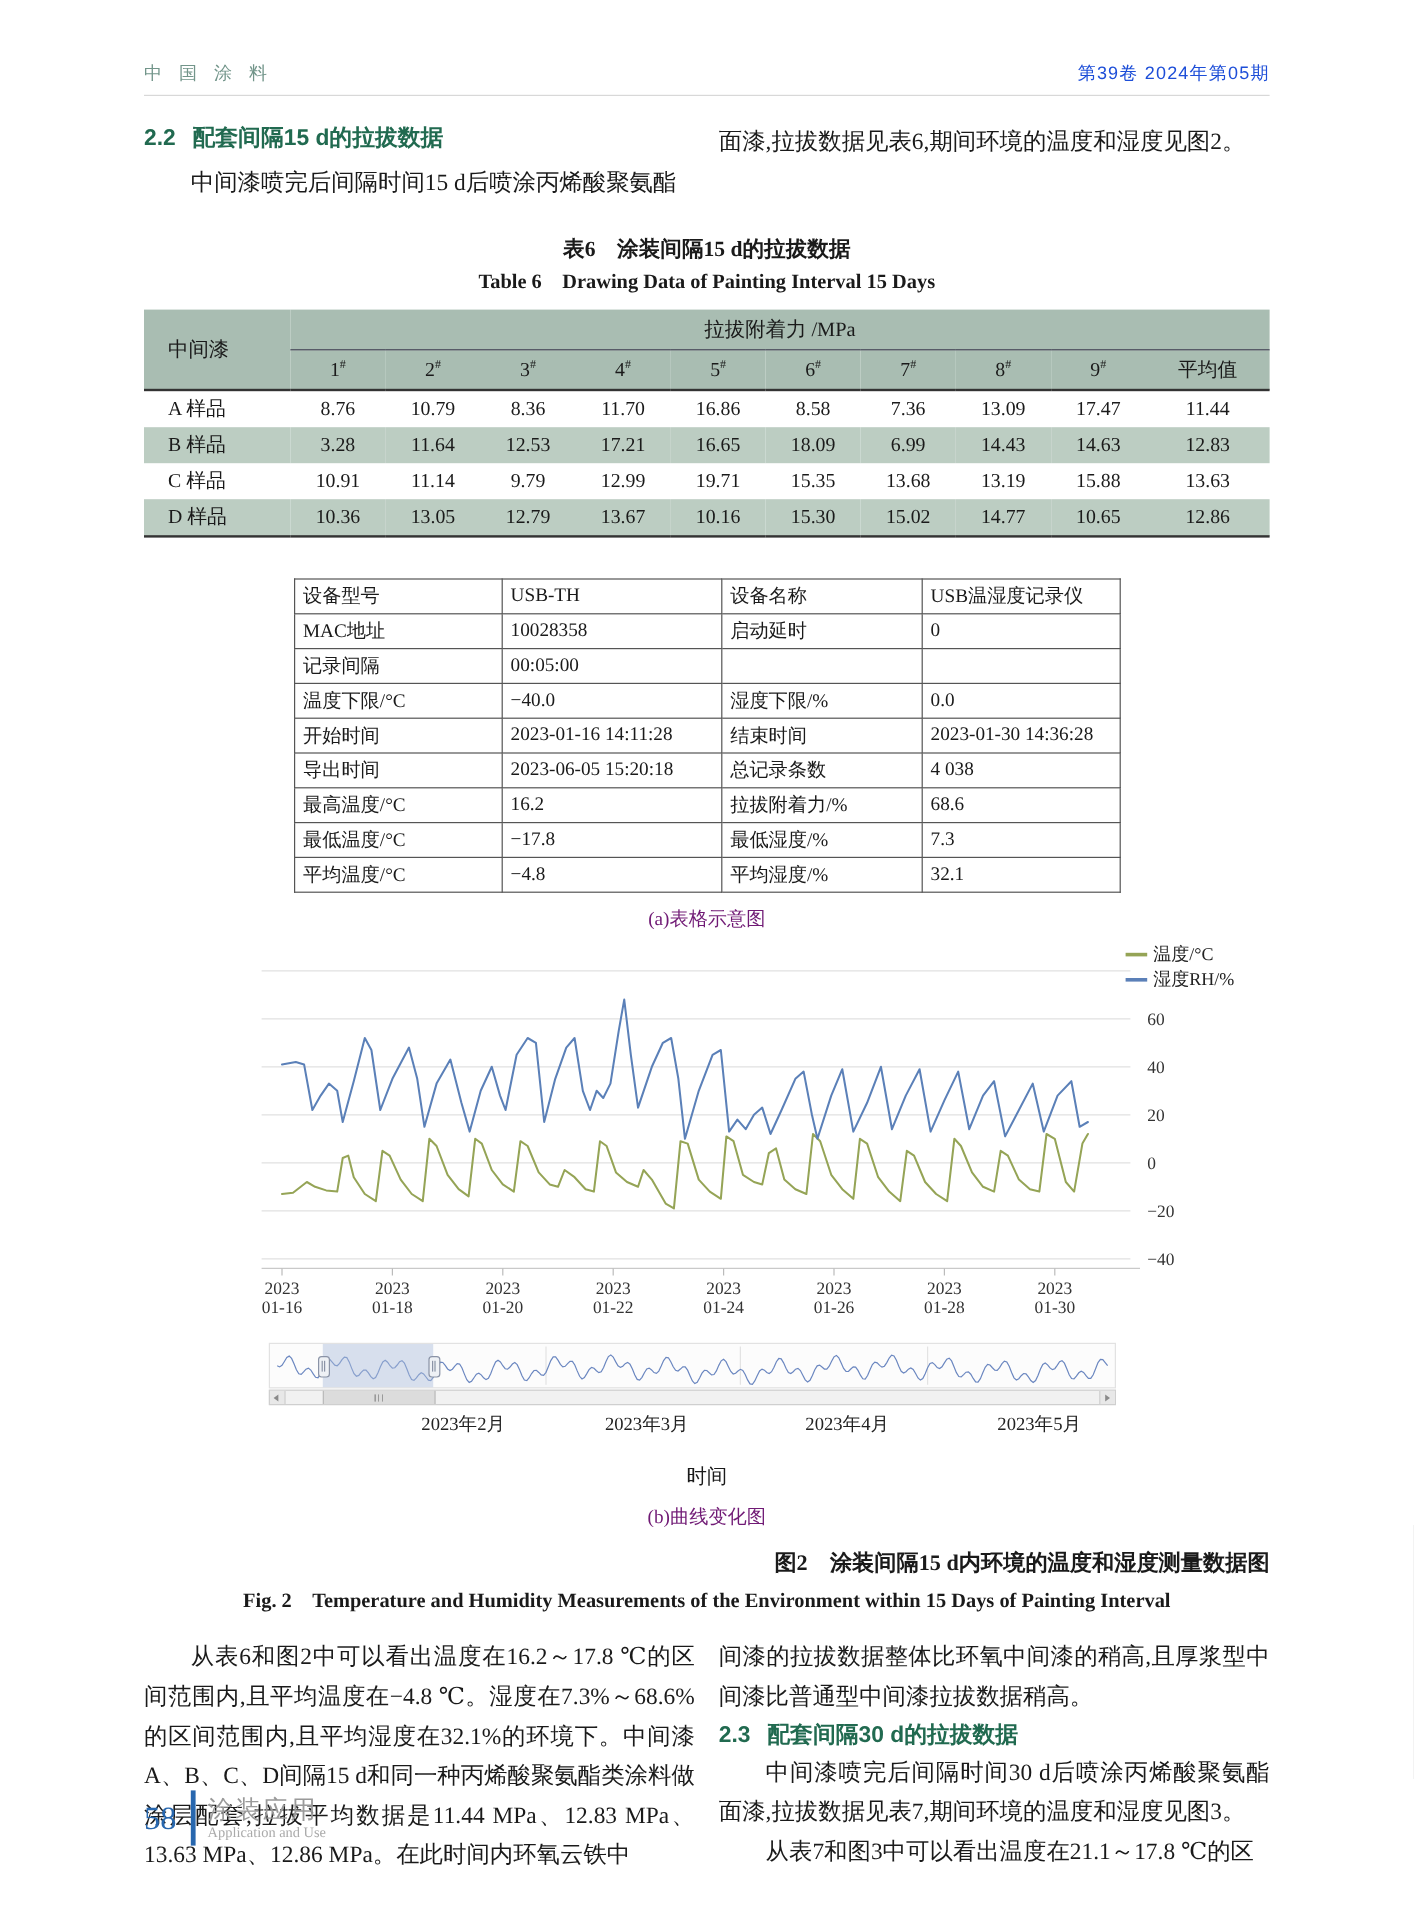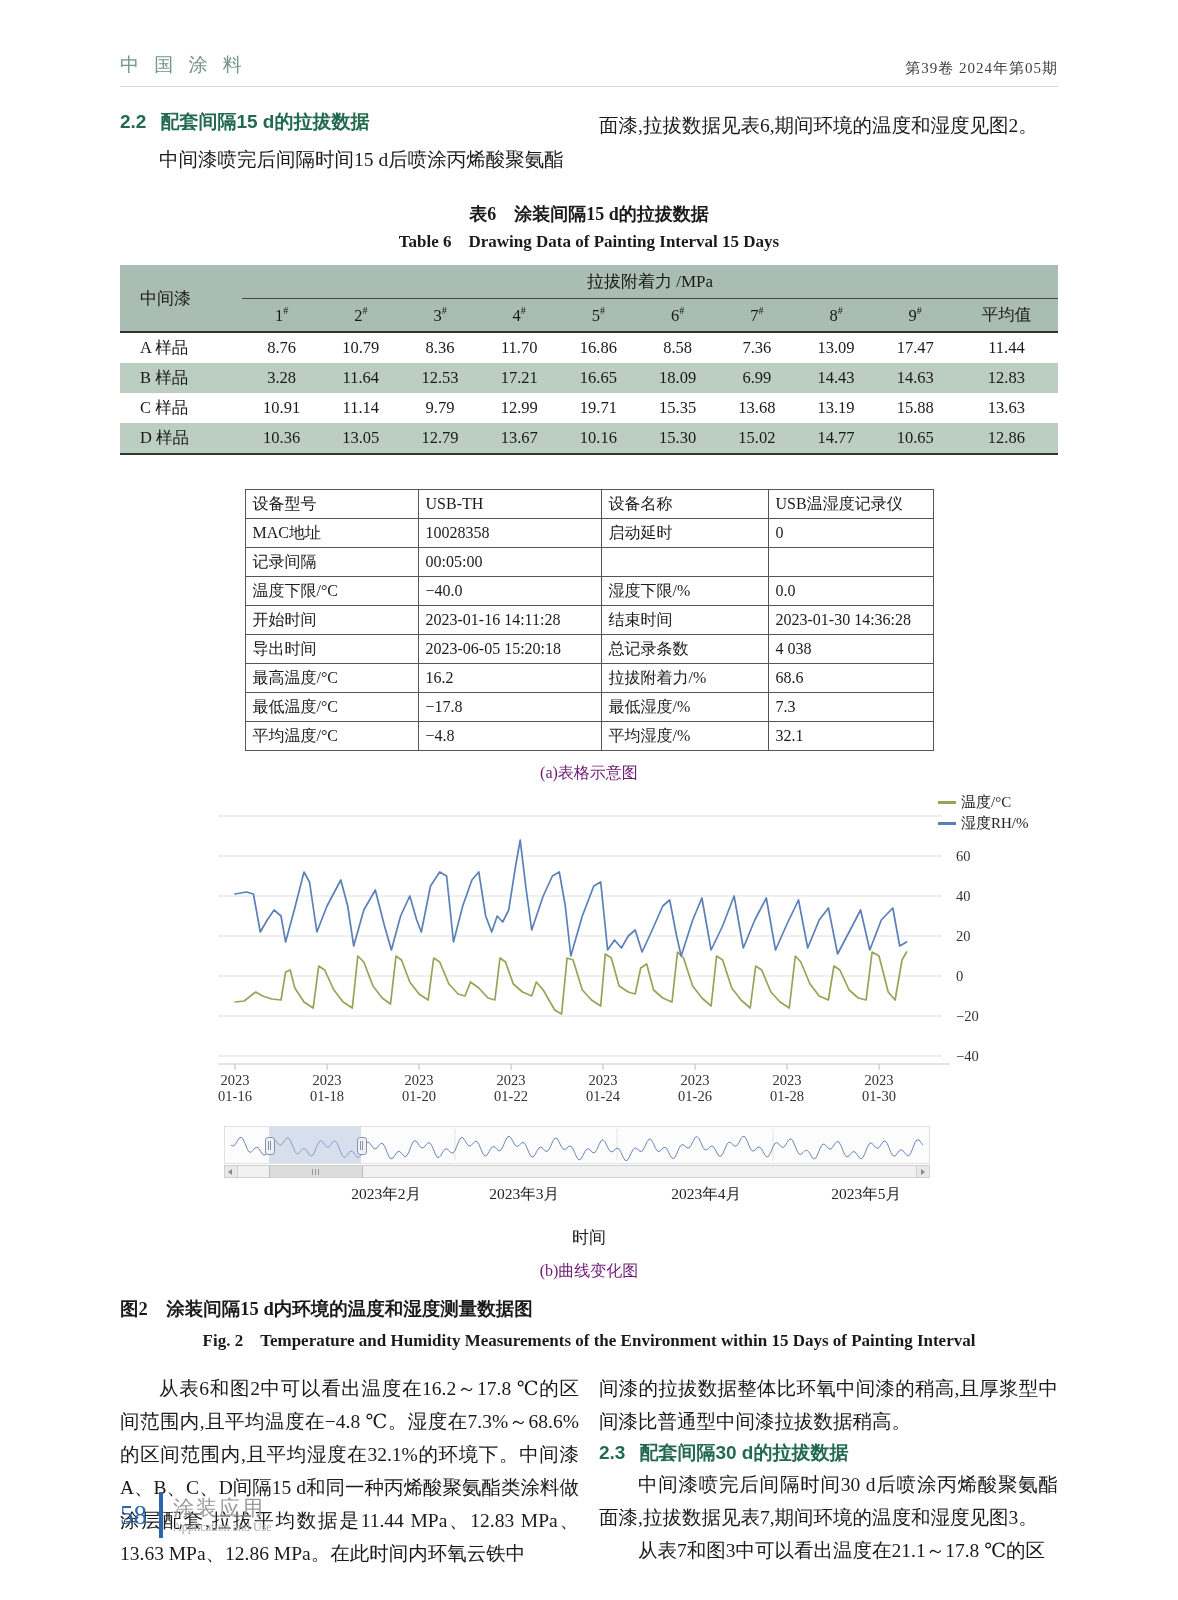--- a/index.html
+++ b/index.html
@@ -2,22 +2,22 @@
 <html><head>
 <meta charset="utf-8">
 <style>
   html,body{margin:0;padding:0;background:#e8e8e8;}
   .page{width:1178px;height:1600px;position:relative;background:#fff;margin:0 auto;
         font-family:"Liberation Serif","DejaVu Serif",serif;color:#1a1a1a;overflow:hidden;}
   .content{width:938px;margin:0 auto;}
   
   .page-head{display:flex;justify-content:space-between;align-items:flex-end;
              padding-top:52px;padding-bottom:8px;border-bottom:1px solid #d8d8d8;}
-  .journal-name{font-family:"Liberation Sans",sans-serif;font-size:19px;color:#72958a;letter-spacing:5px;}
-  .issue-info{font-family:Liberation Serif, serif;font-size:15px;color:#404040;letter-spacing:1px;}
+  .journal-name{font-family:"Liberation Sans",sans-serif;font-size:15px;color:#72958a;letter-spacing:5px;}
+  .issue-info{font-family:Liberation Sans, sans-serif;font-size:15px;color:#1d4ed8;letter-spacing:1px;}
   
   .sec22{display:flex;gap:20px;margin-top:22px;}
   .col{width:459px;}
   .sec-head{font-family:"Liberation Sans",sans-serif;font-weight:bold;font-size:19px;color:#216a50;margin:0 0 8px 0;}
   .sec-head .sec-num{margin-right:14px;}
   .bodytxt{font-size:19.5px;line-height:33px;text-align:justify;margin:0;}
   .ind{text-indent:2em;}
   
   .tbl-cap{margin-top:26px;text-align:center;font-weight:bold;}
   .tbl-cap .zh{font-size:18px;}
@@ -65,21 +65,21 @@
   .ov-arrow:after{content:"";position:absolute;top:3px;border-style:solid;}
   .ov-arrow.left:after{left:3px;border-width:3px 4px 3px 0;border-color:transparent #8a8a8a transparent transparent;}
   .ov-arrow.right:after{left:4px;border-width:3px 0 3px 4px;border-color:transparent transparent transparent #8a8a8a;}
   .ov-thumb{position:absolute;left:44px;top:0;width:92px;height:11px;
             background:repeating-linear-gradient(90deg,#9a9a9a 0 1px,rgba(0,0,0,0) 1px 3px) center / 8px 6px no-repeat,#dcdcdc;
             border-left:1px solid #bbb;border-right:1px solid #bbb;}
   .ov-months{position:relative;height:26px;margin-top:6px;}
   .month{position:absolute;transform:translateX(-50%);font-size:15.5px;color:#222;white-space:nowrap;}
   .x-axis-label{text-align:center;font-size:17px;margin-top:16px;}
   
-  .fig-cap-zh{text-align:left;font-weight:bold;font-size:18.5px;margin-top:14px;}
+  .fig-cap-zh{text-align:right;font-weight:bold;font-size:18.5px;margin-top:14px;}
   .fig-cap-en{text-align:center;font-weight:bold;font-size:17px;margin-top:8px;}
   
   .body2{display:flex;gap:20px;margin-top:20px;}
   .sec-head.s23{margin:2px 0 2px 0;}
   
   .footer{position:absolute;left:120px;top:1492px;display:flex;align-items:center;}
   .pg-num{font-size:27px;color:#2867ae;margin-right:12px;}
   .ft-bar{width:4px;height:46px;background:#2867ae;margin-right:10px;}
   .ft-zh{font-size:21px;color:#9a9a9a;letter-spacing:2px;line-height:24px;}
   .ft-en{font-size:12px;color:#aaaaaa;line-height:15px;}
@@ -315,21 +315,21 @@
         <div class="ov-handle" style="left:40px"></div>
         <div class="ov-handle" style="left:132px"></div>
       </div>
       <div class="ov-scroll">
         <div class="ov-arrow left"></div>
         <div class="ov-thumb"></div>
         <div class="ov-arrow right"></div>
       </div>
       <div class="ov-months">
           <span class="month" style="left:162px">2023年2月</span>
-          <span class="month" style="left:300px">2023年3月</span>
+          <span class="month" style="left:315px">2023年3月</span>
           <span class="month" style="left:482px">2023年4月</span>
           <span class="month" style="left:642px">2023年5月</span>
         </div>
     </div>
 
     <div class="x-axis-label">时间</div>
 
     <div class="cap-green">(b)曲线变化图</div>
     <div class="fig-cap-zh">图2　涂装间隔15 d内环境的温度和湿度测量数据图</div>
     <div class="fig-cap-en">Fig. 2　Temperature and Humidity Measurements of the Environment within 15 Days of Painting Interval</div>

